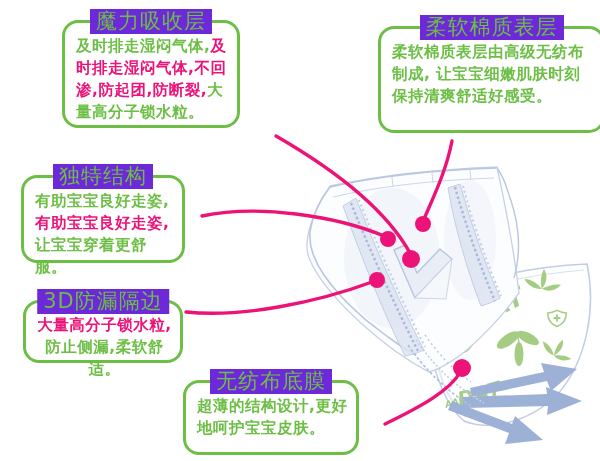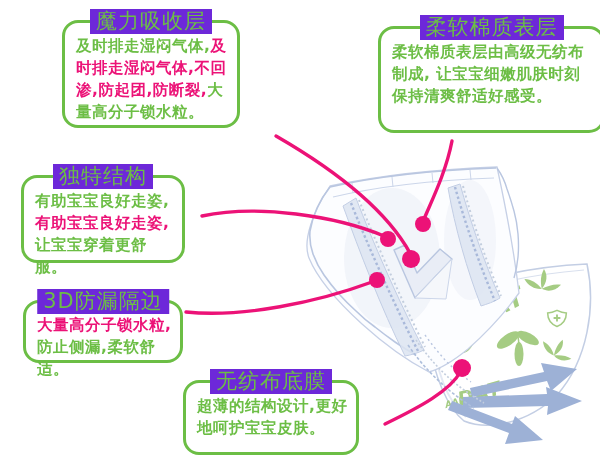--- a/index.html
+++ b/index.html
@@ -168,21 +168,21 @@
   <div class="callout" style="left:378px;top:26px;width:227px;height:107px;">
     <span class="title">柔软棉质表层</span>
     <div class="body"><span>柔软棉质表层由高级无纺布制成, 让宝宝细嫩肌肤时刻保持清爽舒适好感受。</span></div>
   </div>
 
   <div class="callout" style="left:21px;top:175px;width:164px;height:88px;">
     <span class="title">独特结构</span>
     <div class="body"><span>有助宝宝良好走姿,</span><span class="seg-pink">有助宝宝良好走姿,</span><span>让宝宝穿着更舒服。</span></div>
   </div>
 
-  <div class="callout" style="left:23px;top:300px;width:160px;height:63px;">
+  <div class="callout" style="left:23px;top:300px;width:160px;height:63px;text-align:center;">
     <span class="title">3D防漏隔边</span>
     <div class="body" style="padding-top:11px;"><span class="seg-pink">大量高分子锁水粒,</span><span>防止侧漏,柔软舒适。</span></div>
   </div>
 
   <div class="callout" style="left:183px;top:380px;width:176px;height:75px;">
     <span class="title">无纺布底膜</span>
     <div class="body"><span>超薄的结构设计,更好地呵护宝宝皮肤。</span></div>
   </div>
 
 </div>

